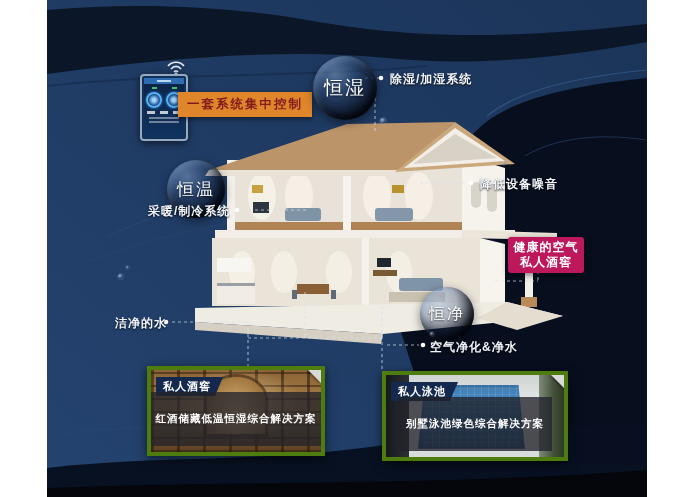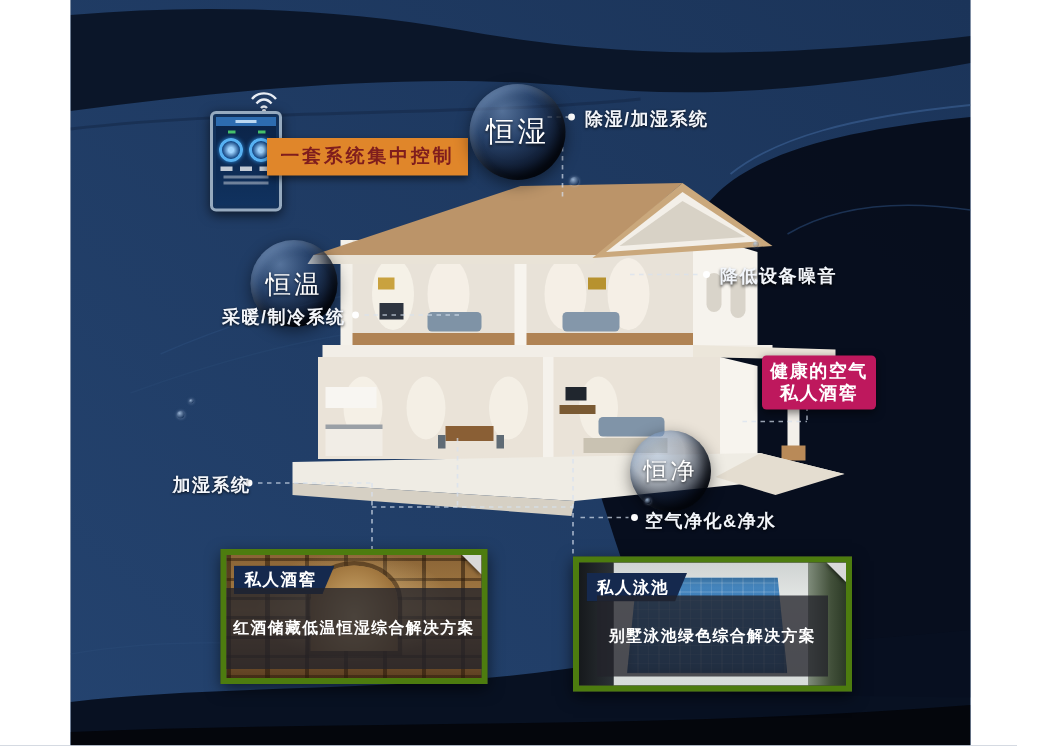--- a/index.html
+++ b/index.html
@@ -228,21 +228,21 @@
 
     <div class="mini-bubble" style="left:333px;top:118px;width:6px;height:6px"></div>
     <div class="mini-bubble" style="left:455px;top:161px;width:4px;height:4px"></div>
     <div class="mini-bubble" style="left:71px;top:274px;width:5px;height:5px"></div>
     <div class="mini-bubble" style="left:79px;top:266px;width:3px;height:3px"></div>
     <div class="mini-bubble" style="left:383px;top:332px;width:4px;height:4px"></div>
 
     <div class="sub-label" style="left:343px;top:71px">除湿/加湿系统</div>
     <div class="sub-label" style="left:433px;top:176px">降低设备噪音</div>
     <div class="sub-label" style="left:101px;top:203px">采暖/制冷系统</div>
-    <div class="sub-label" style="left:68px;top:315px">加湿系统</div>
+    <div class="sub-label" style="left:68px;top:315px">洁净的水</div>
     <div class="sub-label" style="left:383px;top:339px">空气净化&amp;净水</div>
 
     <div class="highlight-box">
       <div>健康的空气</div>
       <div>私人酒窖</div>
     </div>
 
     <div class="photo" style="left:100px;top:366px;width:170px;height:82px">
       <div class="photo-scene cellar-scene">
         <div class="cellar-arch"></div>

